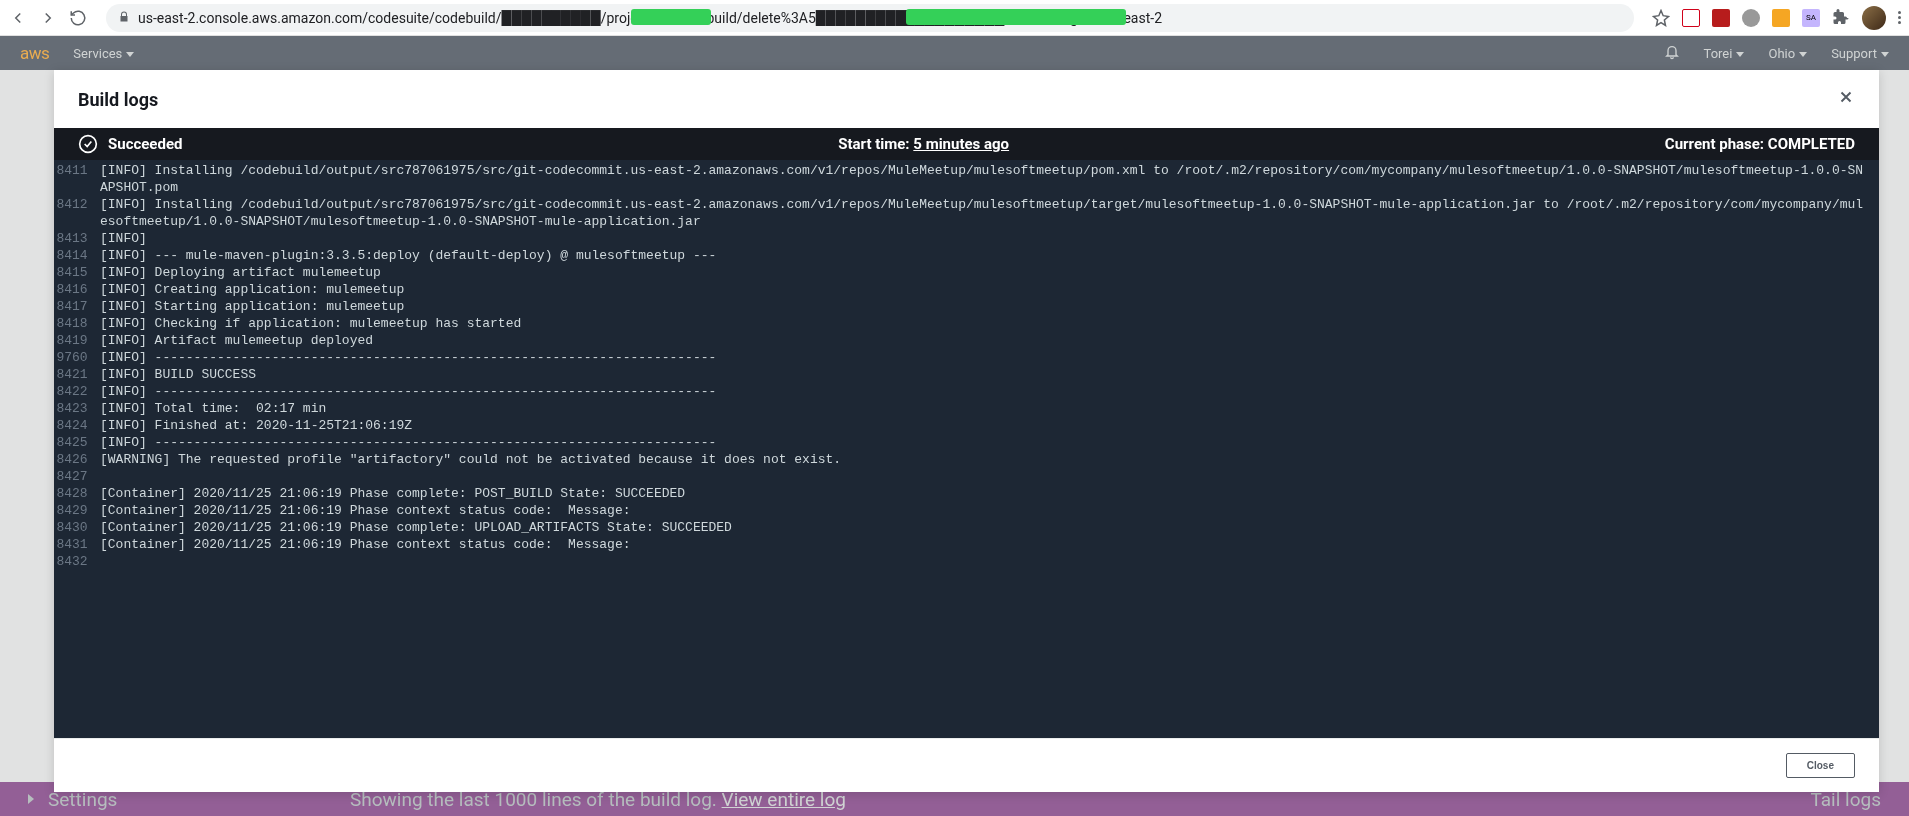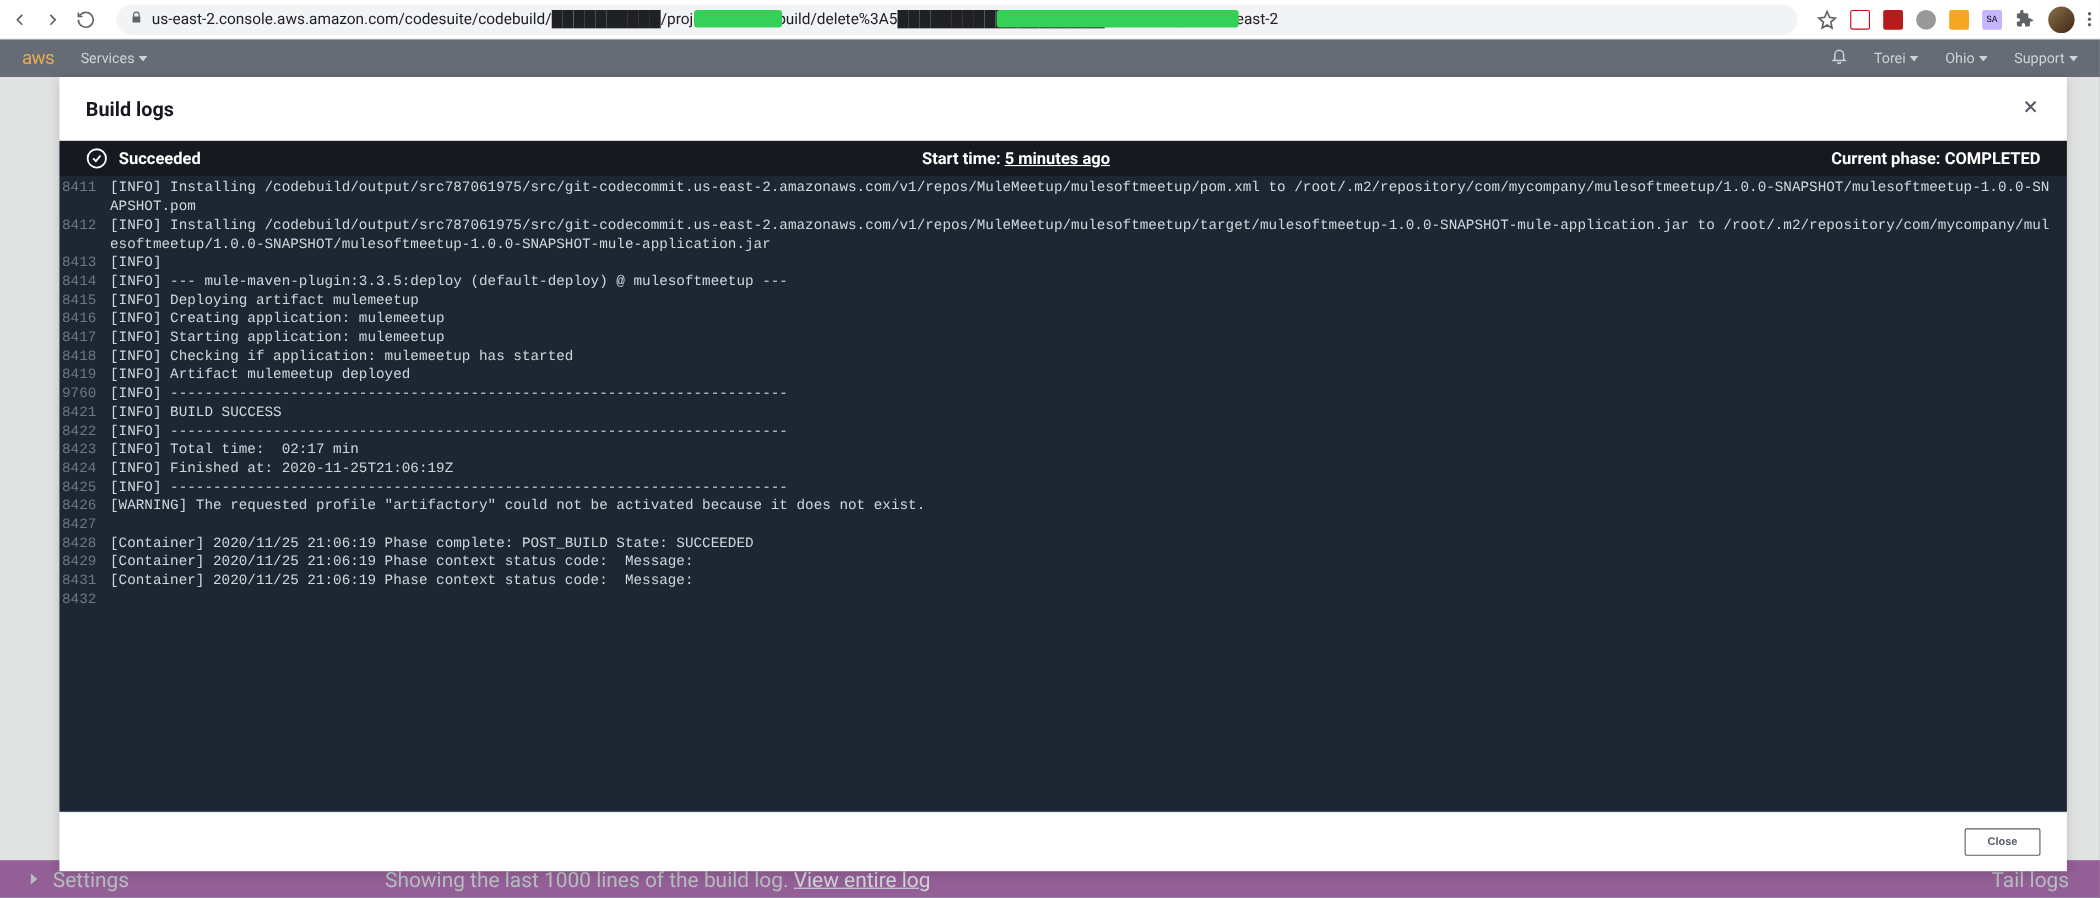--- a/index.html
+++ b/index.html
@@ -302,20 +302,21 @@
       <div class="log-line"><span class="line-no">9760</span><span class="line-body">[INFO] ------------------------------------------------------------------------</span></div>
       <div class="log-line"><span class="line-no">8421</span><span class="line-body">[INFO] BUILD SUCCESS</span></div>
       <div class="log-line"><span class="line-no">8422</span><span class="line-body">[INFO] ------------------------------------------------------------------------</span></div>
       <div class="log-line"><span class="line-no">8423</span><span class="line-body">[INFO] Total time:  02:17 min</span></div>
       <div class="log-line"><span class="line-no">8424</span><span class="line-body">[INFO] Finished at: 2020-11-25T21:06:19Z</span></div>
       <div class="log-line"><span class="line-no">8425</span><span class="line-body">[INFO] ------------------------------------------------------------------------</span></div>
       <div class="log-line"><span class="line-no">8426</span><span class="line-body">[WARNING] The requested profile "artifactory" could not be activated because it does not exist.</span></div>
       <div class="log-line"><span class="line-no">8427</span><span class="line-body"></span></div>
       <div class="log-line"><span class="line-no">8428</span><span class="line-body">[Container] 2020/11/25 21:06:19 Phase complete: POST_BUILD State: SUCCEEDED</span></div>
       <div class="log-line"><span class="line-no">8429</span><span class="line-body">[Container] 2020/11/25 21:06:19 Phase context status code:  Message: </span></div>
+      <div class="log-line"><span class="line-no">8430</span><span class="line-body">[Container] 2020/11/25 21:06:19 Phase complete: UPLOAD_ARTIFACTS State: SUCCEEDED</span></div>
       <div class="log-line"><span class="line-no">8431</span><span class="line-body">[Container] 2020/11/25 21:06:19 Phase context status code:  Message: </span></div>
       <div class="log-line"><span class="line-no">8432</span><span class="line-body"></span></div>
     </div>
 
   <div class="modal-footer">
     <button class="close-btn">Close</button>
   </div>
 </div>
 
 </body></html>

